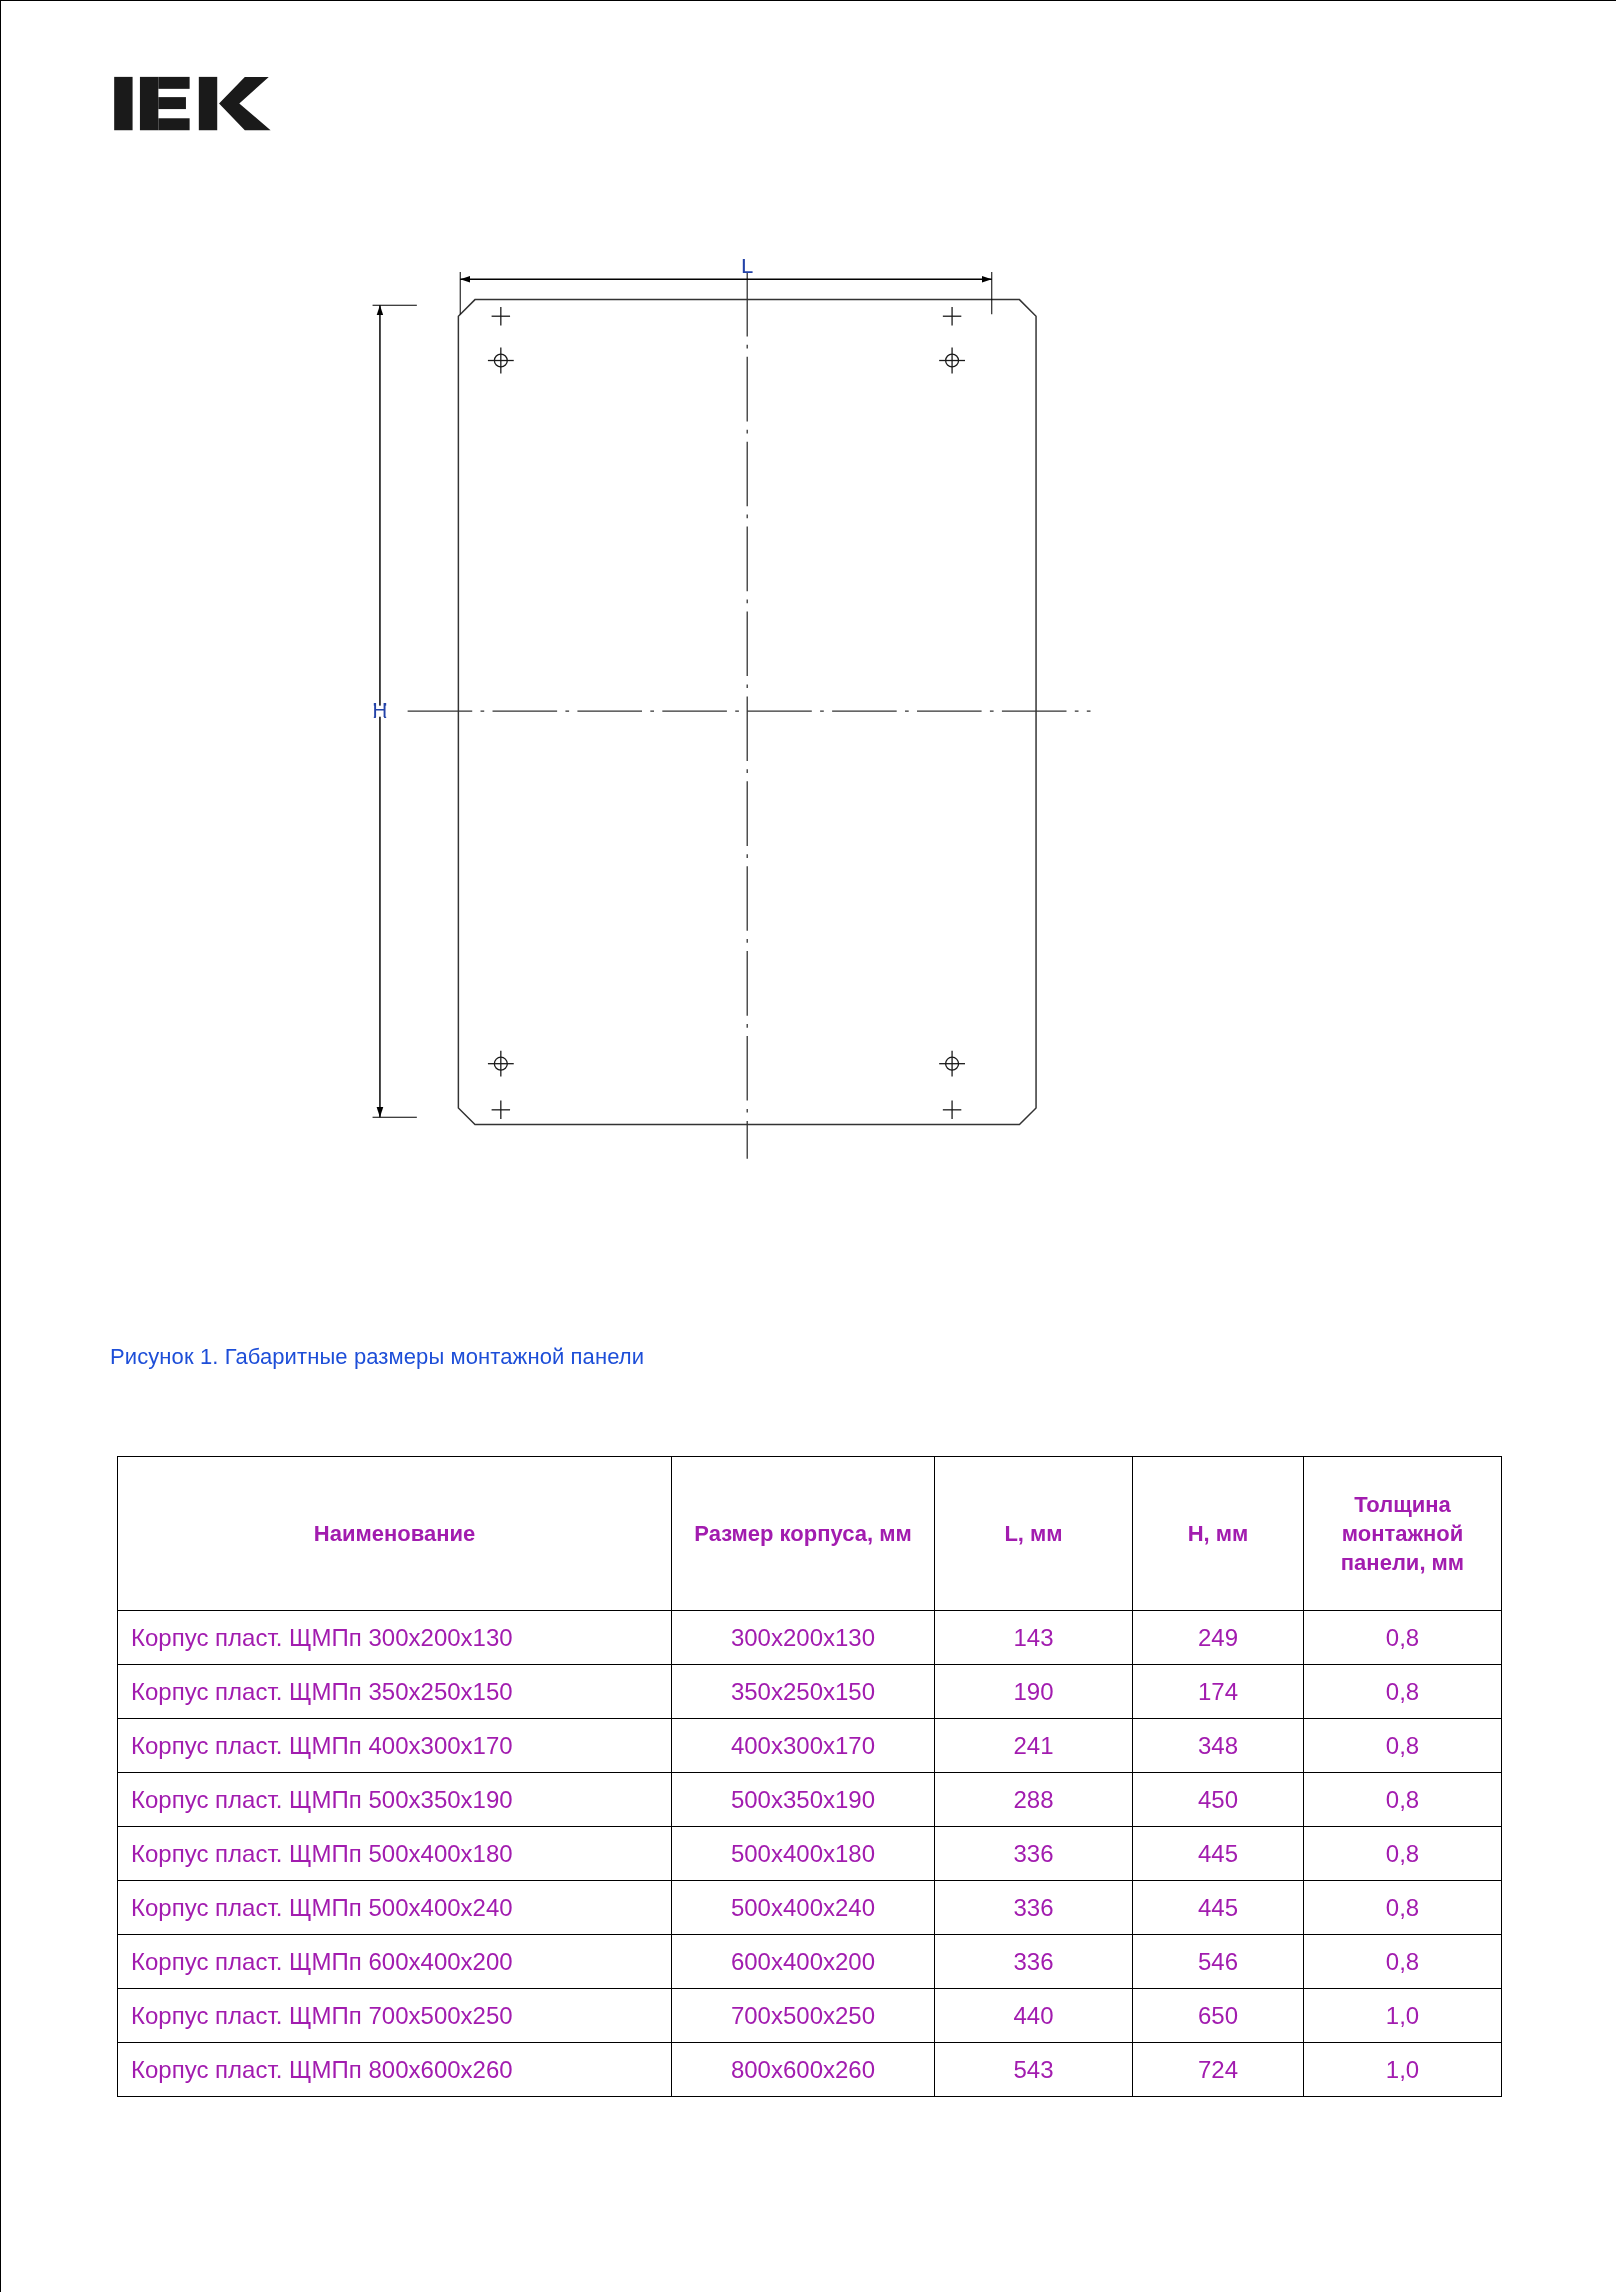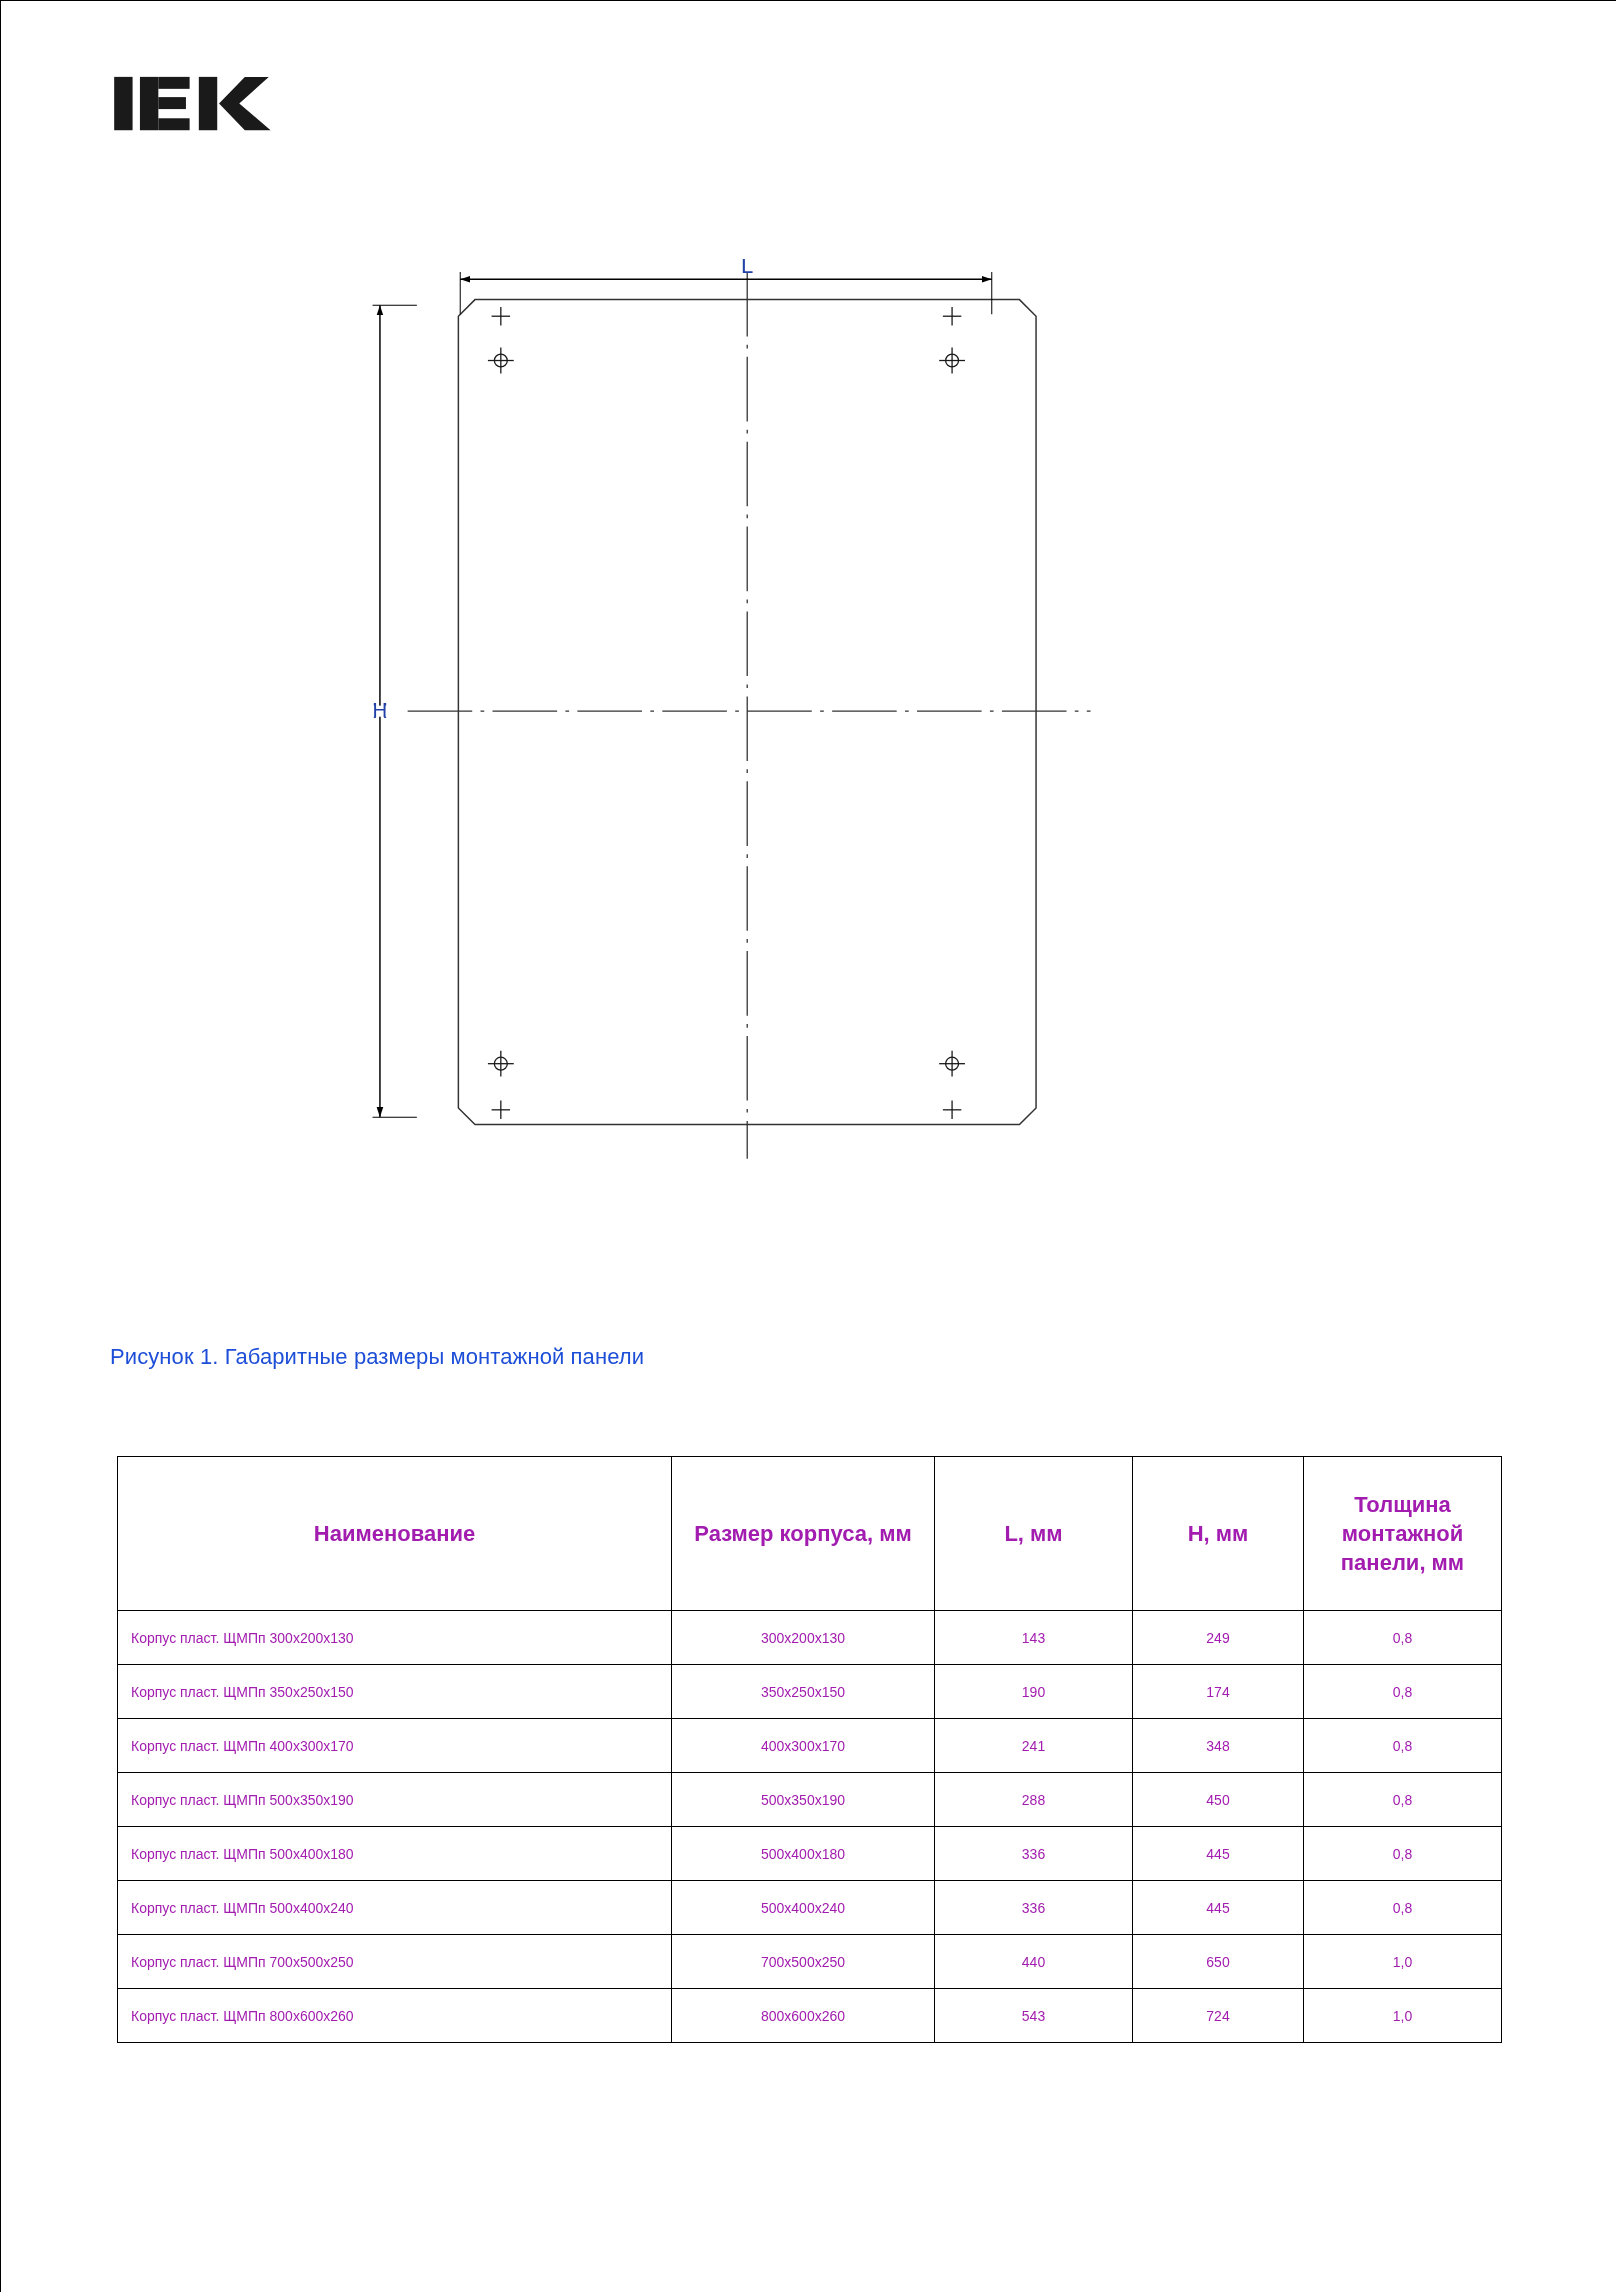--- a/index.html
+++ b/index.html
@@ -69,21 +69,21 @@
   table.spec thead th {
     font-size: 22px;
     font-weight: bold;
     text-align: center;
     height: 146px;
     vertical-align: middle;
     line-height: 1.32;
     padding: 3.7px 9.2px;
   }
   table.spec tbody td {
-    font-size: 14px;
+    font-size: 24px;
     font-weight: normal;
     height: 53px;
     vertical-align: middle;
     text-align: center;
   }
   table.spec tbody td.name {
     text-align: left;
     padding-left: 13px;
   }
   col.c-name { width: 554px; }
@@ -239,20 +239,27 @@
           <td>0,8</td>
         </tr>
         <tr>
           <td class="name">Корпус пласт. ЩМПп 500x400x240</td>
           <td>500x400x240</td>
           <td>336</td>
           <td>445</td>
           <td>0,8</td>
         </tr>
         <tr>
+          <td class="name">Корпус пласт. ЩМПп 600x400x200</td>
+          <td>600x400x200</td>
+          <td>336</td>
+          <td>546</td>
+          <td>0,8</td>
+        </tr>
+        <tr>
           <td class="name">Корпус пласт. ЩМПп 700x500x250</td>
           <td>700x500x250</td>
           <td>440</td>
           <td>650</td>
           <td>1,0</td>
         </tr>
         <tr>
           <td class="name">Корпус пласт. ЩМПп 800x600x260</td>
           <td>800x600x260</td>
           <td>543</td>

